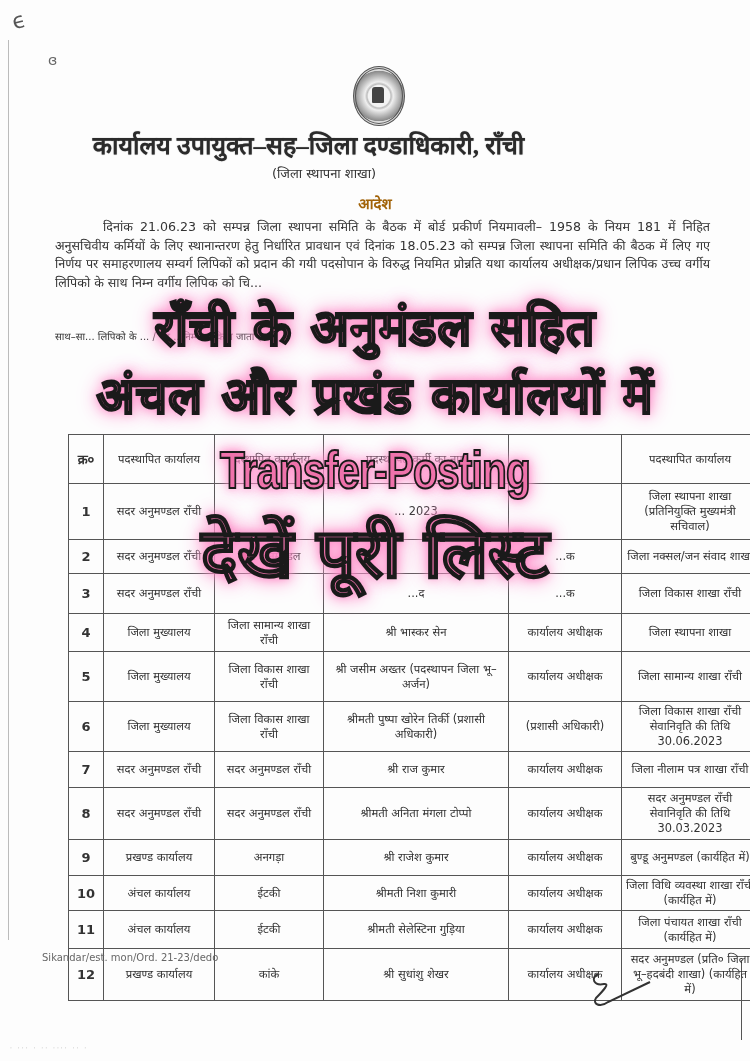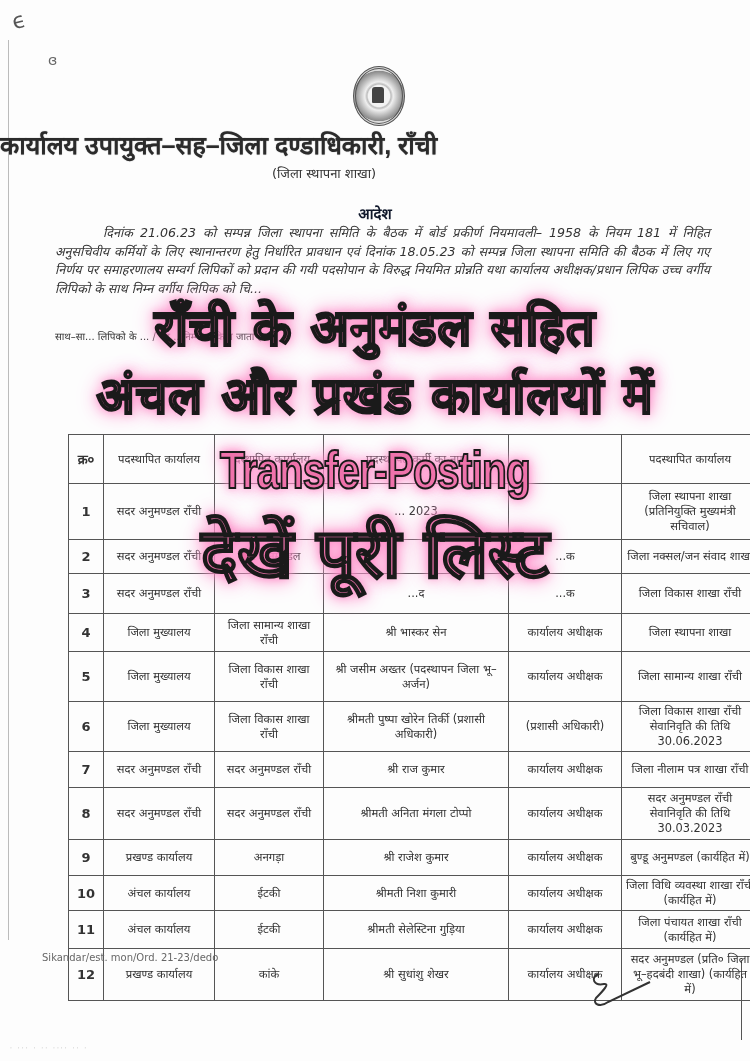--- a/index.html
+++ b/index.html
@@ -13,28 +13,28 @@
   .scribble { position: absolute; left: 12px; top: 8px; font-size: 22px; color: #555; transform: rotate(-15deg); }
   .scribble2 { position: absolute; left: 48px; top: 52px; font-size: 14px; color: #666; }
 
   .emblem {
     position: absolute; left: 353px; top: 66px; width: 46px; height: 54px; border-radius: 50%;
     border: 3px double #555; background: radial-gradient(circle, #f3f3f3 30%, #bdbdbd 34%, #efefef 40%, #8a8a8a 70%, #dcdcdc 72%);
   }
   .emblem-inner { position: absolute; left: 16px; top: 18px; width: 12px; height: 16px; background: #444; border-radius: 3px 3px 1px 1px; }
 
   .office-title {
-    position: absolute; left: 0; top: 127px; width: 617px; text-align: left;
-    font-family: Liberation Sans, sans-serif; font-size: 25px; letter-spacing: 0px; color: #2b2b2b;
+    position: absolute; left: 0; top: 127px; width: 617px; text-align: center;
+    font-family: Liberation Serif, serif; font-size: 25px; letter-spacing: 0px; color: #2b2b2b;
     font-weight: bold; text-shadow: 0 0 1px #888;
   }
   .branch { position: absolute; left: 0; top: 164px; width: 648px; text-align: center; font-size: 13px; color: #333; }
-  .order-heading { position: absolute; left: 0; top: 203px; width: 750px; text-align: center; font-size: 15px; font-weight: bold; color: #0f172a; }
-
-  .para { position: absolute; left: 55px; top: 224px; width: 655px; font-size: 12.6px; line-height: 18.6px; color: #333; text-align: justify; font-style: italic; }
+  .order-heading { position: absolute; left: 0; top: 193px; width: 750px; text-align: center; font-size: 15px; font-weight: bold; color: #a16207; }
+
+  .para { position: absolute; left: 55px; top: 218px; width: 655px; font-size: 12.6px; line-height: 18.6px; color: #333; text-align: justify; }
   .para .indent { display: inline-block; width: 48px; }
   .para2 { position: absolute; left: 55px; top: 328px; width: 655px; font-size: 10px; line-height: 18.6px; color: #333; }
 
   table.ledger {
     position: absolute; left: 68px; top: 434px; width: 656px; border-collapse: collapse;
     font-size: 11.4px; color: #333; table-layout: fixed;
   }
   table.ledger td, table.ledger th {
     border: 1px solid #555; text-align: center; vertical-align: middle; padding: 2px 4px; line-height: 15px; font-weight: normal;
   }

